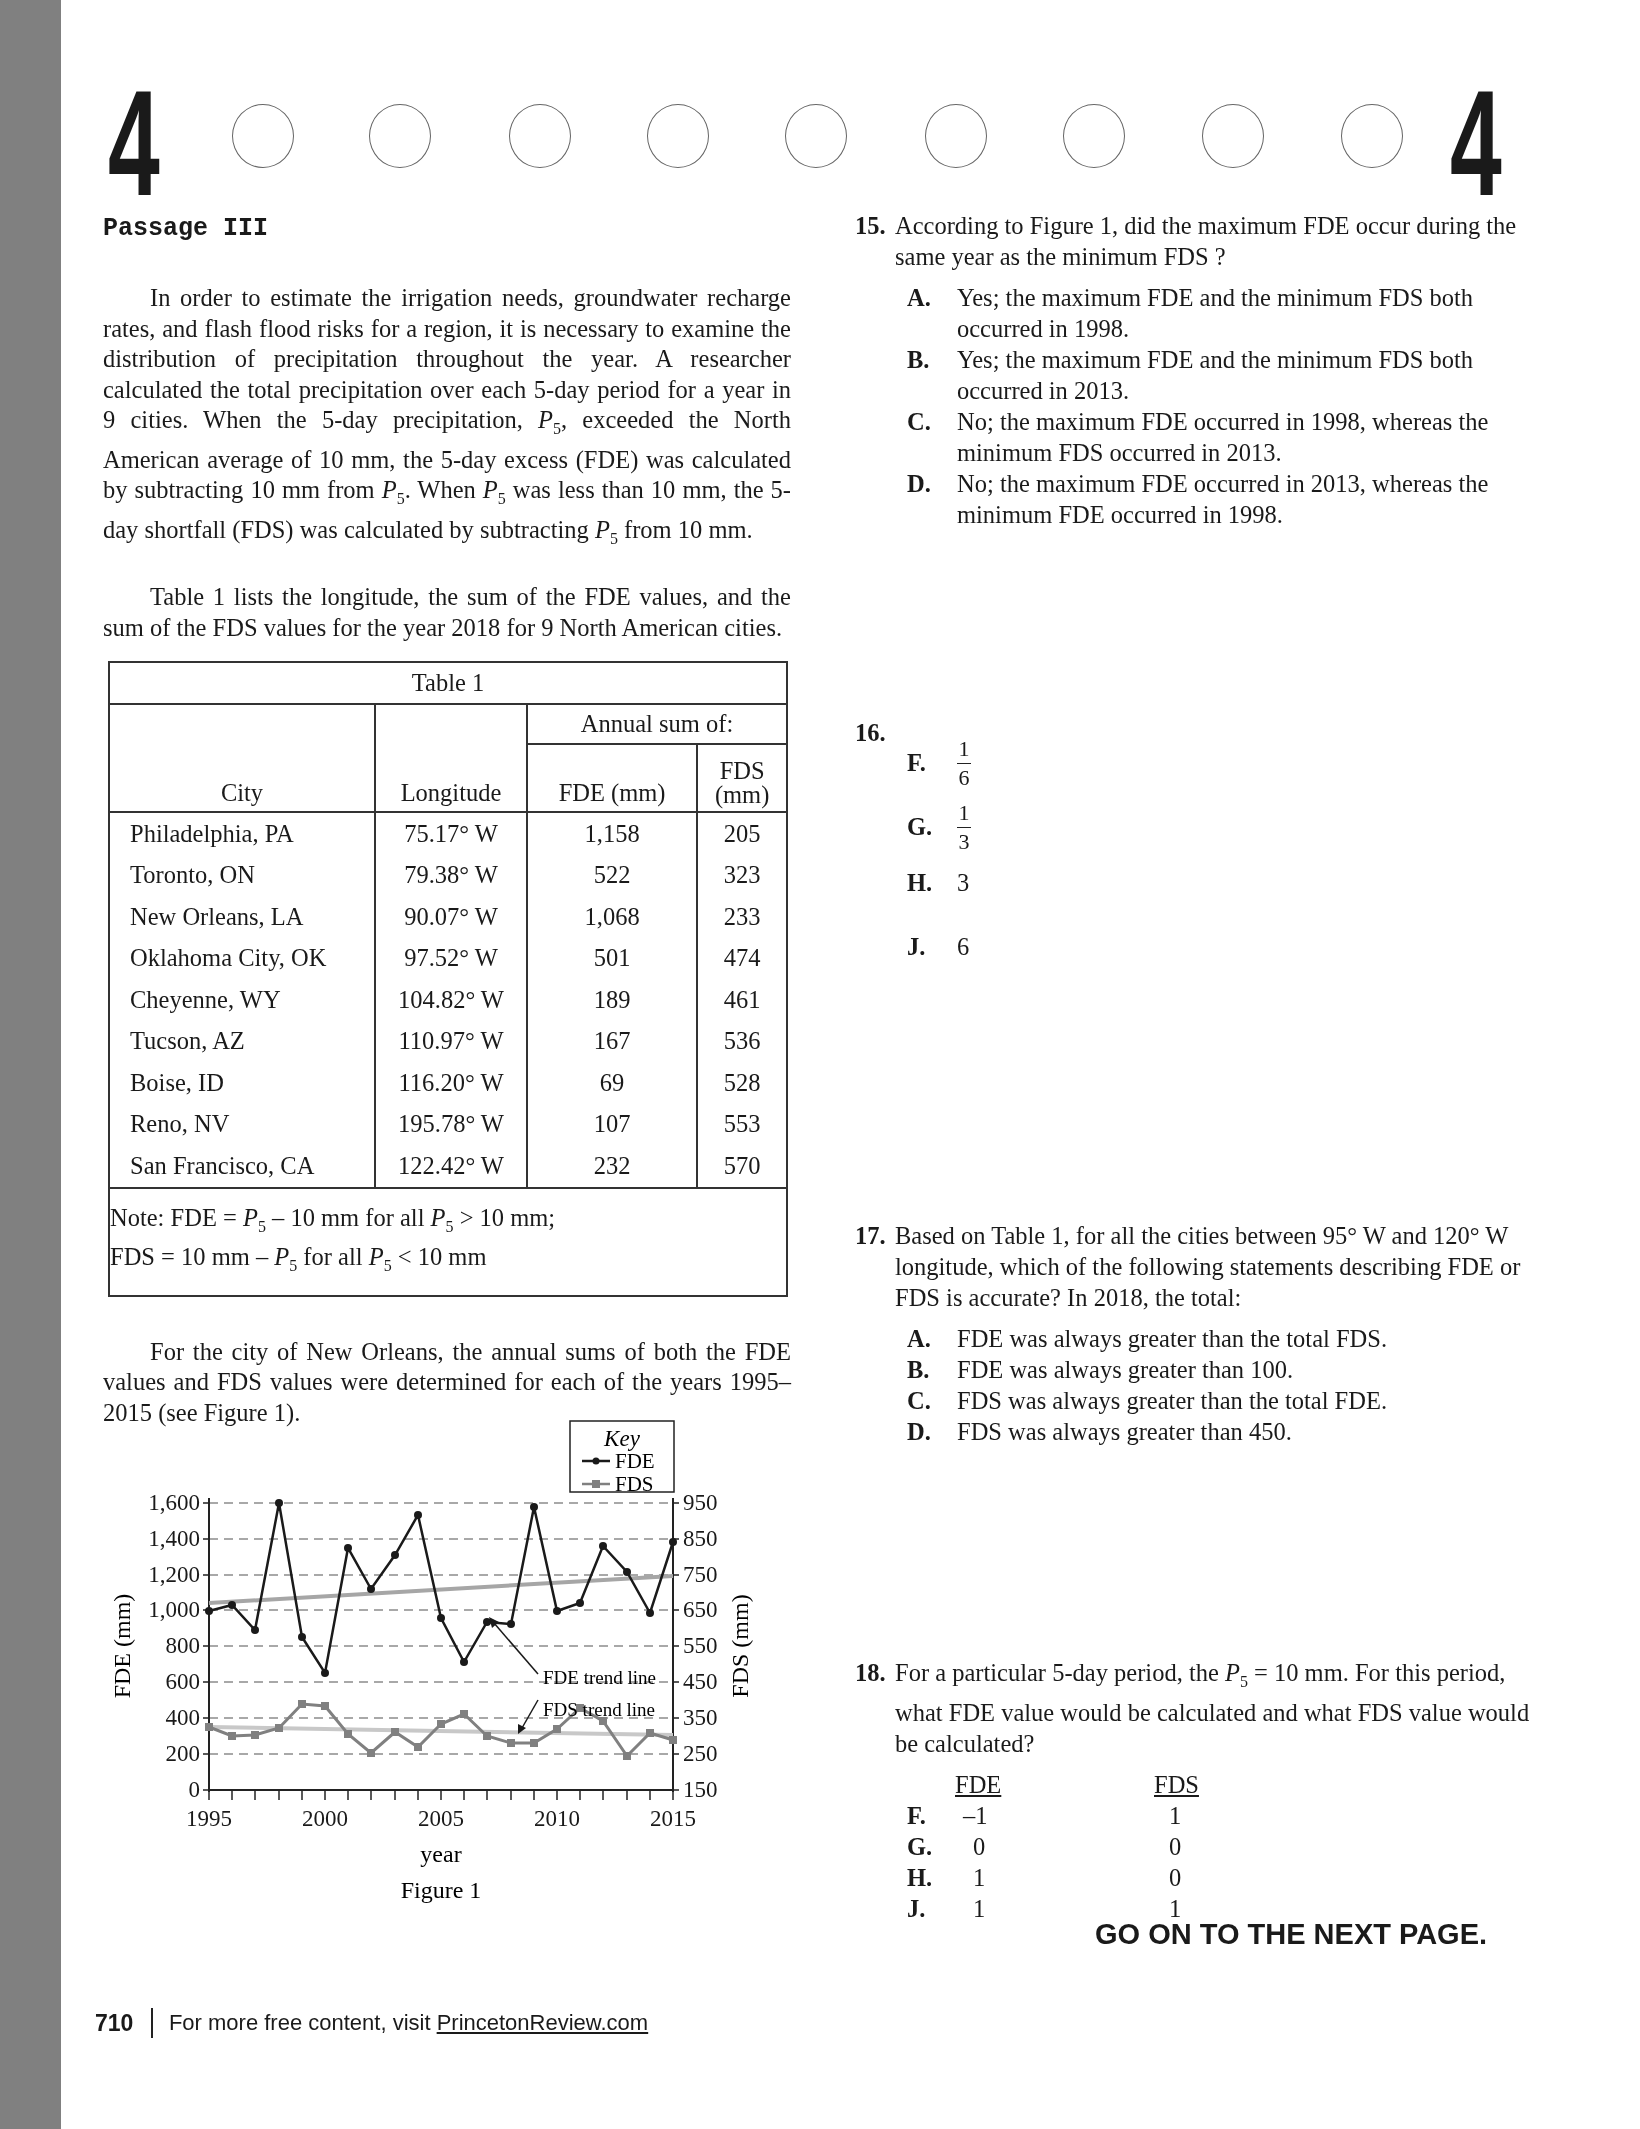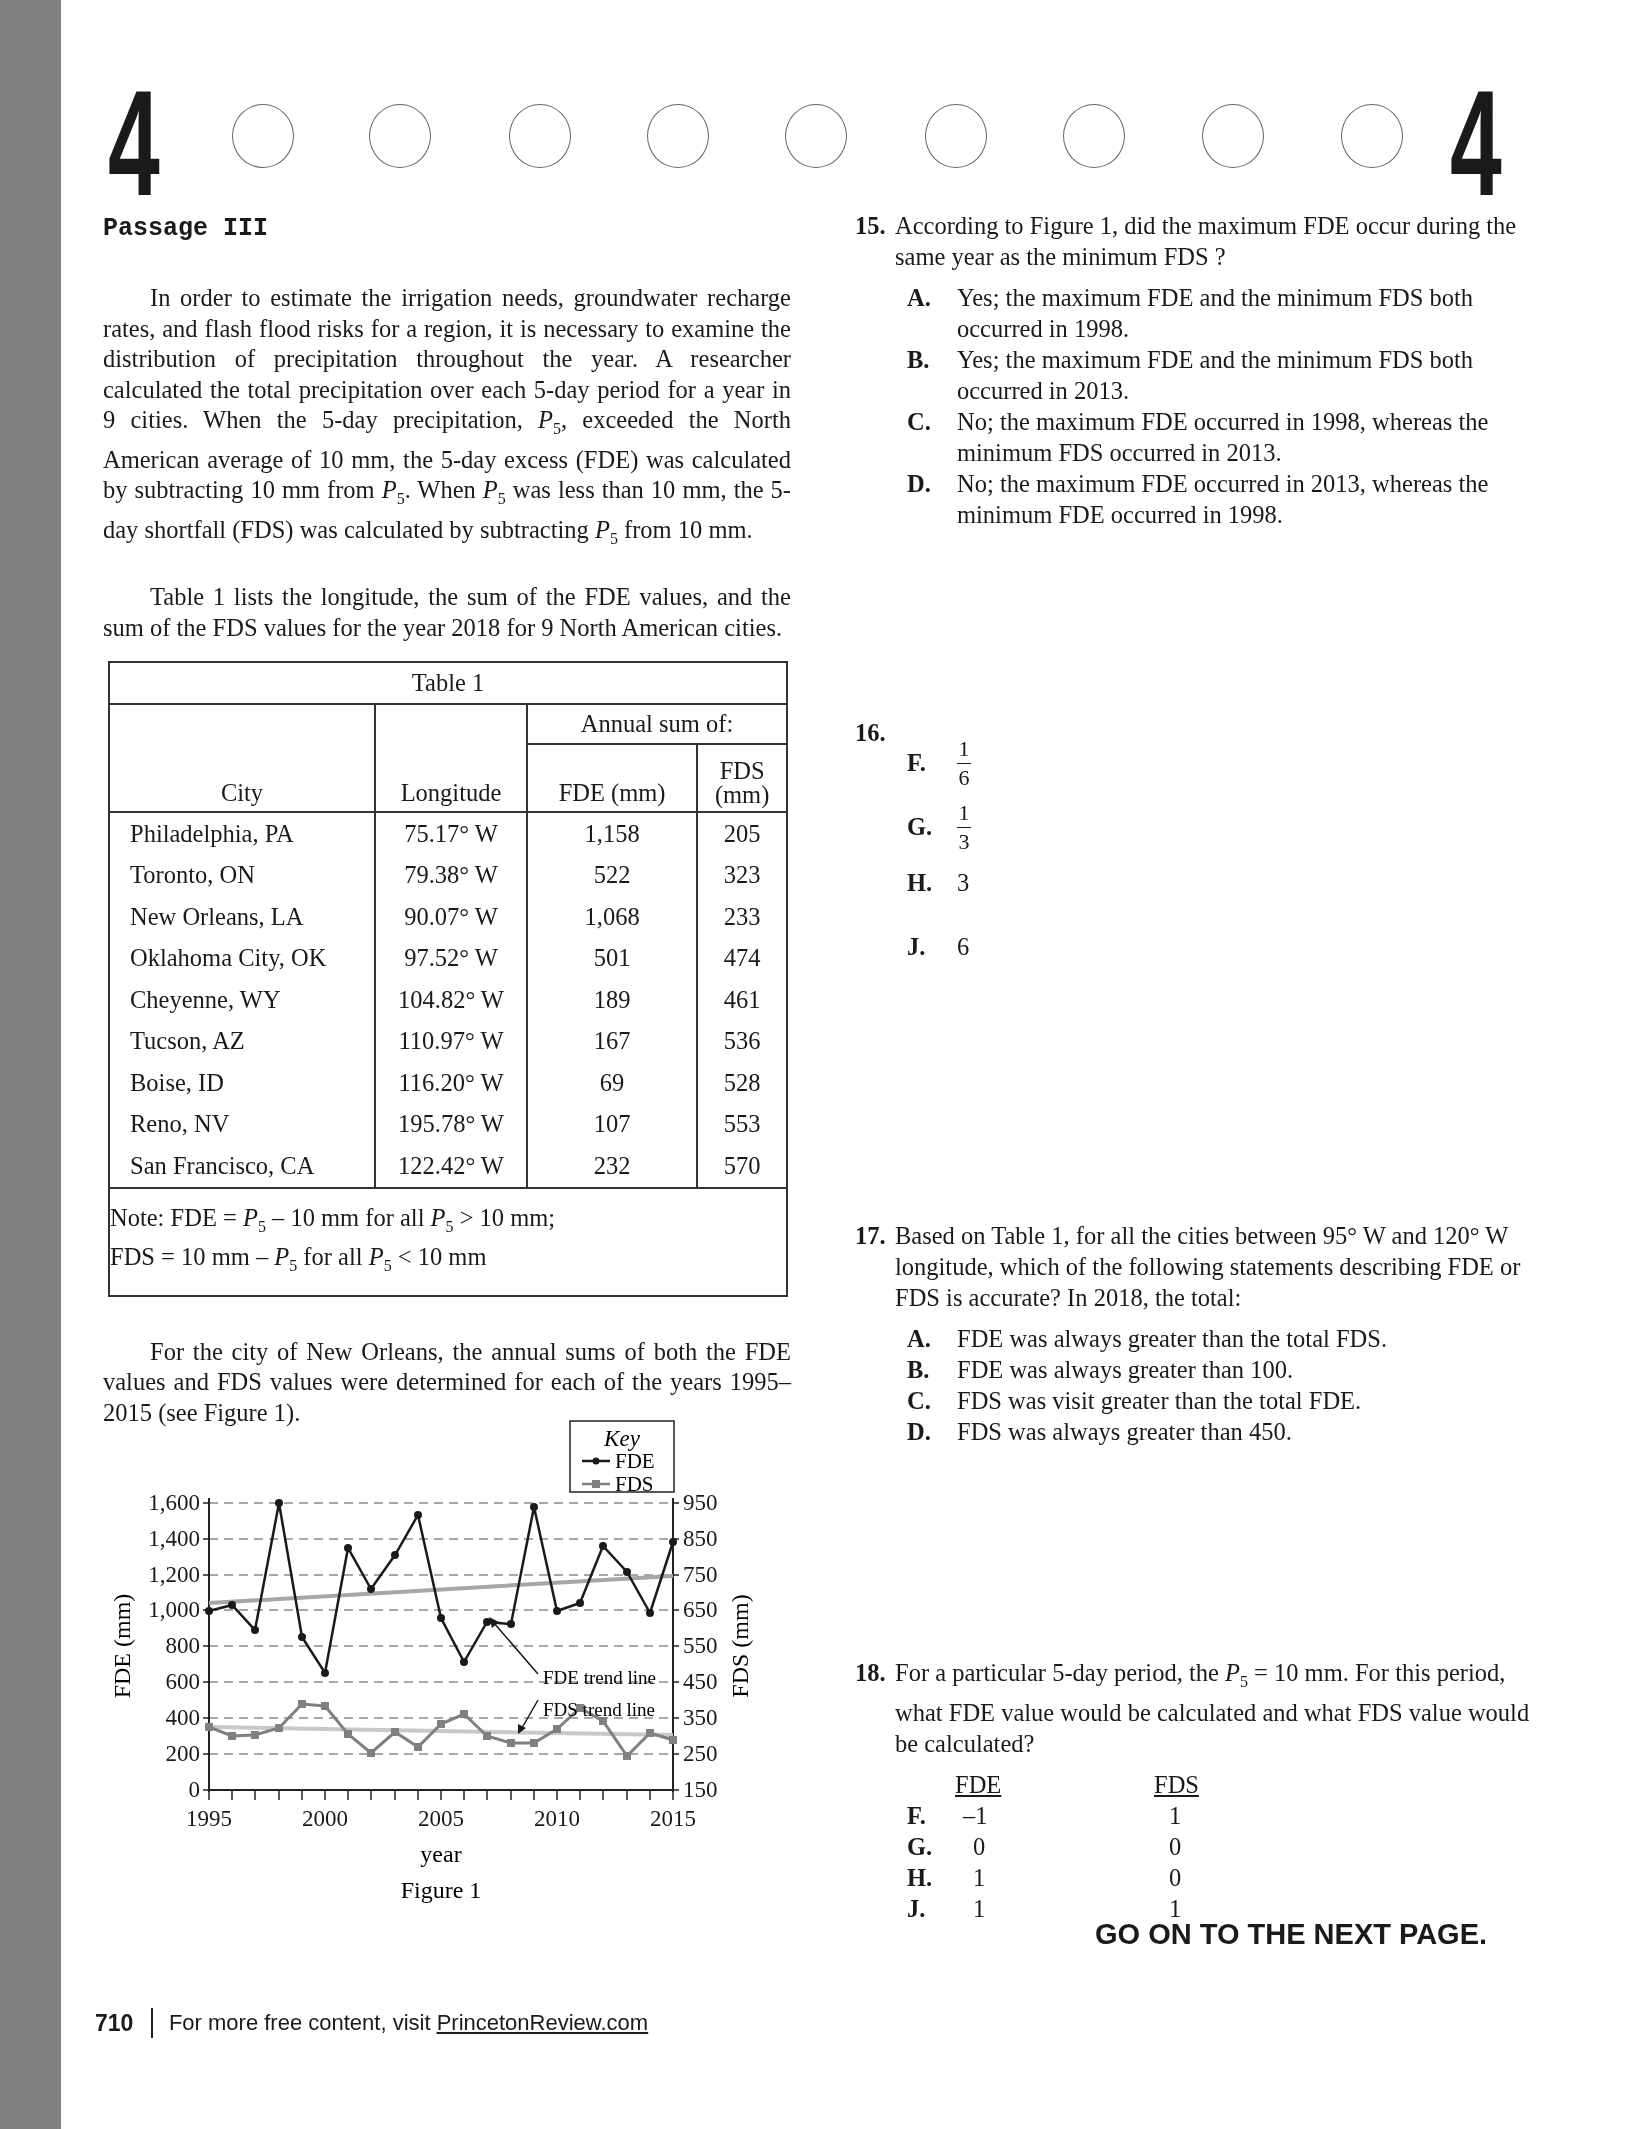--- a/index.html
+++ b/index.html
@@ -347,21 +347,21 @@
       <div class="opt"><span class="lbl">J.</span><span>6</span></div>
     </div>
   </div>
 
   <div class="q" style="top:1010px;">
     <span class="qnum">17.</span>
     <div class="qtext">Based on Table 1, for all the cities between 95° W and 120° W longitude, which of the following statements describing FDE or FDS is accurate? In 2018, the total:</div>
     <div class="opts">
       <div class="opt"><span class="lbl">A.</span><span>FDE was always greater than the total FDS.</span></div>
       <div class="opt"><span class="lbl">B.</span><span>FDE was always greater than 100.</span></div>
-      <div class="opt"><span class="lbl">C.</span><span>FDS was visit greater than the total FDE.</span></div>
+      <div class="opt"><span class="lbl">C.</span><span>FDS was always greater than the total FDE.</span></div>
       <div class="opt"><span class="lbl">D.</span><span>FDS was always greater than 450.</span></div>
     </div>
   </div>
 
   <div class="q" style="top:1447px;">
     <span class="qnum">18.</span>
     <div class="qtext"><span>For a particular 5-day period, the </span><i class="p">P</i><span class="sub">5</span><span> = 10 mm. For this period, what FDE value would be calculated and what FDS value would be calculated?</span></div>
     <div class="opts" style="margin-top:10px;">
       <div style="position:relative; height:31px;">
         <span style="position:absolute; left:48px; text-decoration:underline;">FDE</span>

